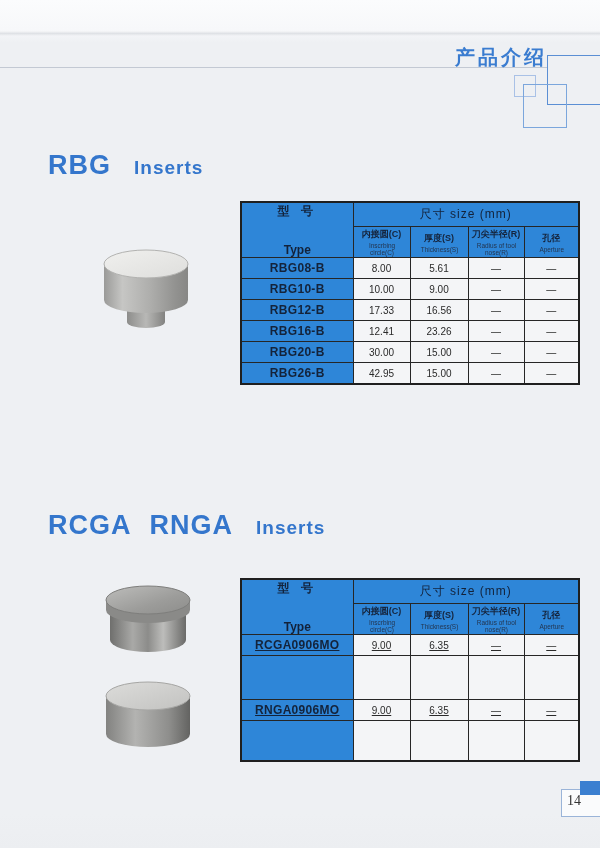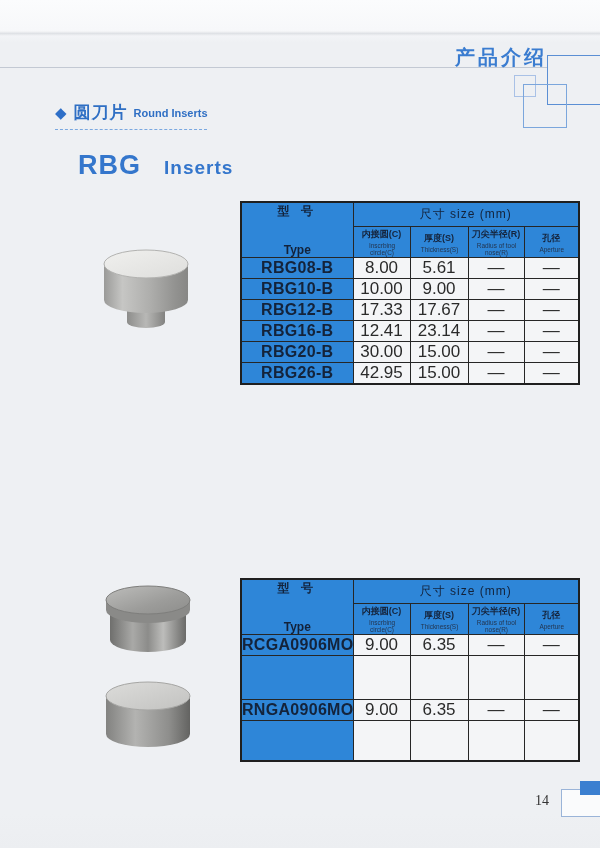--- a/index.html
+++ b/index.html
@@ -21,21 +21,21 @@
   .deco.large{left:547px;top:55px;width:80px;height:48px;border:1px solid #5b8fd4;}
   .deco.small{left:514px;top:75px;width:20px;height:20px;border:1px solid #a9c1e6;}
   .deco.medium{left:523px;top:84px;width:42px;height:42px;border:1px solid #7ba6dc;}
   
   .section-marker{position:absolute;left:55px;top:101px;width:152px;
     padding-bottom:5px;border-bottom:1px dashed #7aa8e0;white-space:nowrap;}
   .section-marker .diamond{color:#2e6fc8;font-size:15px;vertical-align:middle;}
   .section-marker .zh{color:#2f6fc4;font-size:17px;font-weight:bold;margin-left:7px;vertical-align:middle;letter-spacing:1px;}
   .section-marker .en{color:#2f6fc4;font-size:11px;font-weight:bold;margin-left:6px;vertical-align:middle;}
   
-  .series-title{position:absolute;left:78px;color:#3476cc;font-weight:bold;white-space:nowrap;}
+  .series-title{position:absolute;left:48px;color:#3476cc;font-weight:bold;white-space:nowrap;}
   .series-title .main{font-size:27px;letter-spacing:1px;}
   .series-title .main + .main{margin-left:18px;}
   .series-title .sub{font-size:19px;margin-left:23px;letter-spacing:1px;}
   #rbg-title{top:150px;}
   #rcga-title{top:510px;}
   
   .photo{position:absolute;}
   #rbg-photo{left:88px;top:232px;}
   #rcga-photo{left:92px;top:576px;}
   #rnga-photo{left:92px;top:666px;}
@@ -46,49 +46,46 @@
   #rcga-table{left:240px;top:578px;}
   .spec-table th,.spec-table td{border:1px solid #262626;padding:0;text-align:center;vertical-align:middle;}
   .spec-table th{background:#2e86d8;font-weight:normal;}
   .type-th{color:#14233a;}
   .type-th .th-zh{font-size:12px;font-weight:bold;letter-spacing:4px;color:#13223a;}
   .type-th .th-type{font-size:12px;font-weight:bold;margin-top:23px;color:#13223a;}
   .size-th{font-size:12px;font-weight:bold;color:#13223a;height:22px;letter-spacing:1px;}
   .sub-th .sub-zh{font-size:9px;font-weight:bold;color:#15243c;}
   .sub-th .sub-en{font-size:7px;color:#233550;margin-top:1px;transform:scale(0.92);}
   .hrow2 th{height:26px;}
-  .spec-table td{font-size:17px;color:#2a2a2a;background:#f4f5f7;height:20px;}
-  .spec-table td.type-td{background:#2e86d8;color:#14233a;font-weight:bold;font-size:16px;letter-spacing:0.3px;text-align:center;}
+  .spec-table td{font-size:10px;color:#2a2a2a;background:#f4f5f7;height:20px;}
+  .spec-table td.type-td{background:#2e86d8;color:#14233a;font-weight:bold;font-size:12px;letter-spacing:0.3px;text-align:center;}
   #rcga-table tr.tall-1 td{height:43px;}
   #rcga-table tr.tall-2 td{height:39px;}
-  #rcga-table td{height:20px;}
+  #rcga-table td{height:20px;text-decoration:underline;}
   .dash{color:#474747;}
   
   .page-num-box{position:absolute;left:561px;top:789px;width:39px;height:26px;
     border:1px solid #9ab4d8;background:#fafbfc;}
-  .page-num{position:absolute;left:535px;top:793px;
+  .page-num{position:absolute;left:567px;top:793px;
     font-family:"Liberation Serif","DejaVu Serif",serif;font-size:14px;color:#333;}
   .page-corner{position:absolute;left:580px;top:781px;width:20px;height:14px;background:#3b7fd0;}
 </style>
 </head>
 <body>
 
 <div class="page">
 
   <div class="scan-edge"></div>
 
   <div class="header-rule"></div>
   <div class="header-title">产品介绍</div>
   <div class="deco large"></div>
   <div class="deco small"></div>
   <div class="deco medium"></div>
 
-  <div class="section-marker">
-    <span class="diamond">◆</span><span class="zh">圆刀片</span><span class="en">Round Inserts</span>
-  </div>
 
   <div class="series-title" id="rbg-title">
     <span class="main">RBG</span><span class="sub">Inserts</span>
   </div>
 
   <div class="photo" id="rbg-photo">
     <svg width="116" height="116" viewBox="0 0 116 116">
       <defs>
         <linearGradient id="g-rbg-body" x1="0" y1="0" x2="1" y2="0">
           <stop offset="0" stop-color="#9a9a98"></stop>
@@ -159,48 +156,51 @@
       <tr>
         <td class="type-td">RBG10-B</td>
         <td>10.00</td>
         <td>9.00</td>
         <td class="dash">—</td>
         <td class="dash">—</td>
       </tr>
       <tr>
         <td class="type-td">RBG12-B</td>
         <td>17.33</td>
-        <td>17.67</td>
+        <td>16.56</td>
         <td class="dash">—</td>
         <td class="dash">—</td>
       </tr>
       <tr>
         <td class="type-td">RBG16-B</td>
         <td>12.41</td>
-        <td>23.14</td>
+        <td>23.26</td>
         <td class="dash">—</td>
         <td class="dash">—</td>
       </tr>
       <tr>
         <td class="type-td">RBG20-B</td>
         <td>30.00</td>
         <td>15.00</td>
         <td class="dash">—</td>
         <td class="dash">—</td>
       </tr>
       <tr>
         <td class="type-td">RBG26-B</td>
         <td>42.95</td>
         <td>15.00</td>
         <td class="dash">—</td>
         <td class="dash">—</td>
       </tr>
     </tbody>
   </table>
 
+  <div class="series-title" id="rcga-title">
+    <span class="main">RCGA</span><span class="main">RNGA</span><span class="sub">Inserts</span>
+  </div>
 
   <div class="photo" id="rcga-photo">
     <svg width="112" height="92" viewBox="0 0 112 92">
       <defs>
         <linearGradient id="g-rcga-body" x1="0" y1="0" x2="1" y2="0">
           <stop offset="0" stop-color="#6f6f6d"></stop>
             <stop offset="0.3" stop-color="#a9a9a7"></stop>
           <stop offset="0.5" stop-color="#8c8c8a"></stop>
             <stop offset="0.7" stop-color="#bdbdbb"></stop>
           <stop offset="1" stop-color="#6a6a68"></stop>

